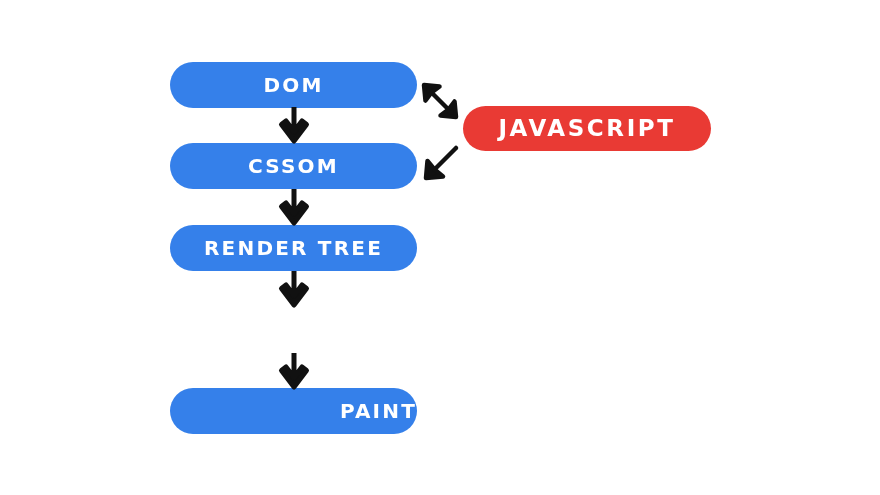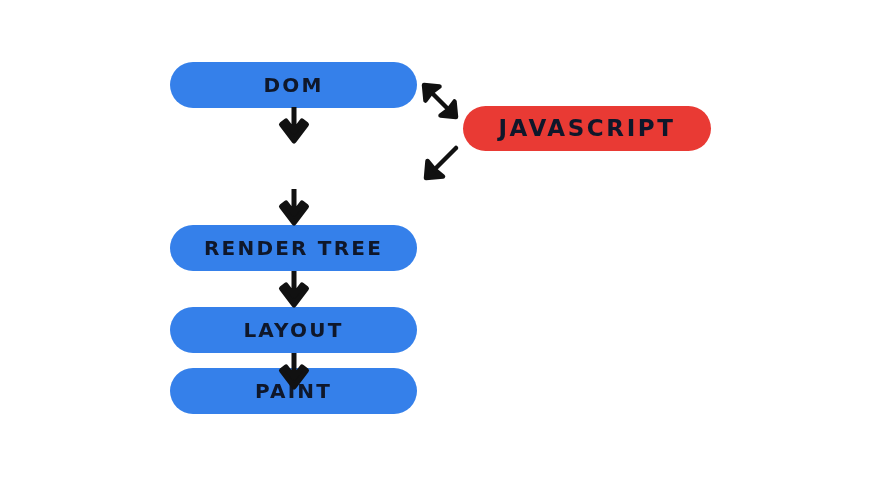--- a/index.html
+++ b/index.html
@@ -27,21 +27,21 @@
   .pill {
     position: absolute;
     display: flex;
     align-items: center;
     justify-content: center;
     border-radius: 999px;
     box-sizing: border-box;
     user-select: none;
   }
   .pill-label {
-    color: #0f172a;
+    color: #ffffff;
     font-family: "DejaVu Sans", sans-serif;
     font-weight: 700;
     letter-spacing: 2.2px;
     line-height: 1;
     white-space: nowrap;
     text-transform: uppercase;
   }
 
   .stage-pill {
     background: #3580ea;
@@ -50,21 +50,21 @@
     height: 46px;
   }
   .stage-pill .pill-label {
     font-size: 20px;
   }
 
   #pill-dom     { top: 62px; }
   #pill-cssom   { top: 143px; }
   #pill-render  { top: 225px; text-align: center; }
   #pill-layout  { top: 307px; }
-  #pill-paint   { top: 368px; }
+  #pill-paint   { top: 388px; justify-content: flex-end; }
 
   #pill-javascript {
     background: #e93a34;
     left: 463px;
     top: 106px;
     width: 248px;
     height: 45px;
   }
   #pill-javascript .pill-label {
     font-size: 23px;
@@ -104,28 +104,28 @@
 </style>
 </head>
 <body>
 
 <div id="canvas">
 
   <div class="pill stage-pill" id="pill-dom">
     <span class="pill-label">DOM</span>
   </div>
 
+  <div class="pill stage-pill" id="pill-cssom">
+    <span class="pill-label">CSSOM</span>
+  </div>
 
   <div class="pill stage-pill" id="pill-render">
     <span class="pill-label">RENDER TREE</span>
   </div>
 
-  <div class="pill stage-pill" id="pill-layout">
-    <span class="pill-label">LAYOUT</span>
-  </div>
 
   <div class="pill stage-pill" id="pill-paint">
     <span class="pill-label">PAINT</span>
   </div>
 
   <div class="pill" id="pill-javascript">
     <span class="pill-label">JAVASCRIPT</span>
   </div>
 
   <div class="v-arrow" id="varrow-1">

